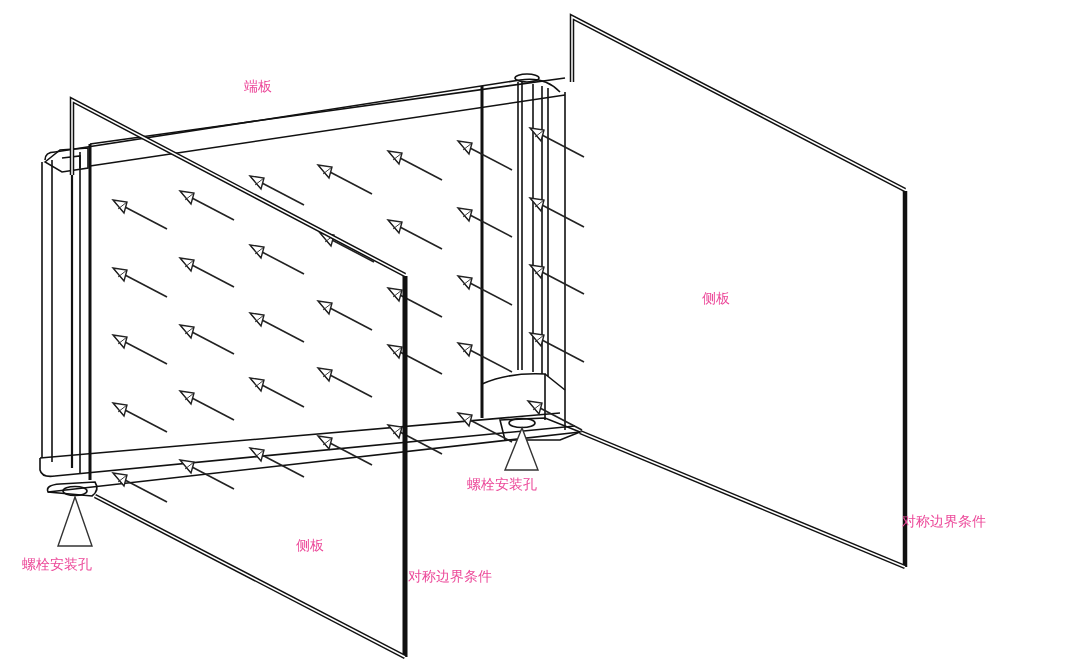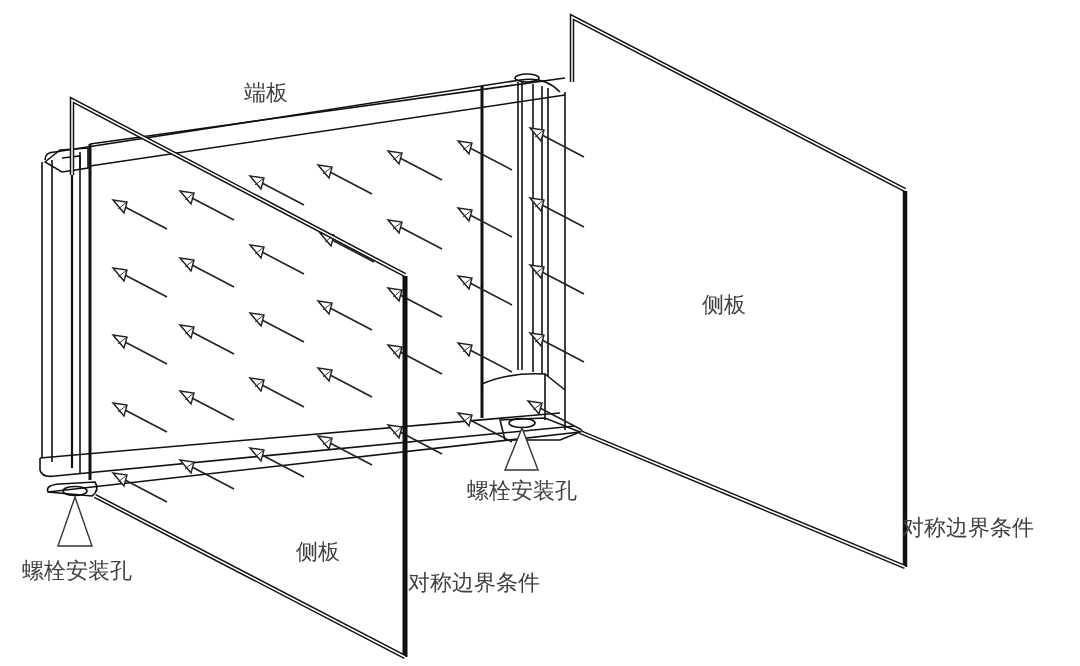--- a/index.html
+++ b/index.html
@@ -1,18 +1,18 @@
 <!DOCTYPE html>
 <html><head>
   <meta charset="utf-8">
   <style>
     html, body { margin: 0; padding: 0; background: #ffffff; }
     body { width: 1080px; height: 666px; overflow: hidden; position: relative; font-family: "DejaVu Sans", sans-serif; }
     #canvas { position: absolute; left: 0; top: 0; width: 1080px; height: 666px; }
-    .label { position: absolute; color: #404040; font-size: 22px; white-space: nowrap; font-family: "DejaVu Sans", sans-serif; }
+    .label { position: absolute; color: #ec4899; font-size: 14px; white-space: nowrap; font-family: "DejaVu Sans", sans-serif; }
   </style>
 </head>
 <body>
 
 <svg id="canvas" viewBox="0 0 1080 666" xmlns="http://www.w3.org/2000/svg">
   <defs>
     <g id="arrow">
       <line x1="0" y1="0" x2="42" y2="22" stroke="#222" stroke-width="1.6"></line>
       <polygon points="-12,-7 2,-5 -1,6" fill="#fff" stroke="#222" stroke-width="1.4"></polygon>
       <line x1="-12" y1="-7" x2="-1" y2="6" stroke="#222" stroke-width="0.9"></line>

